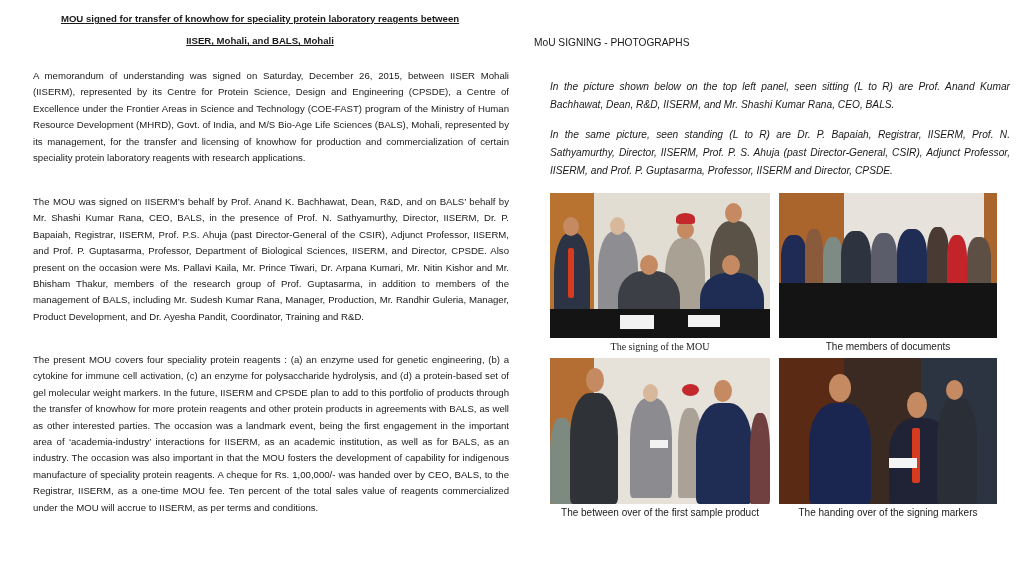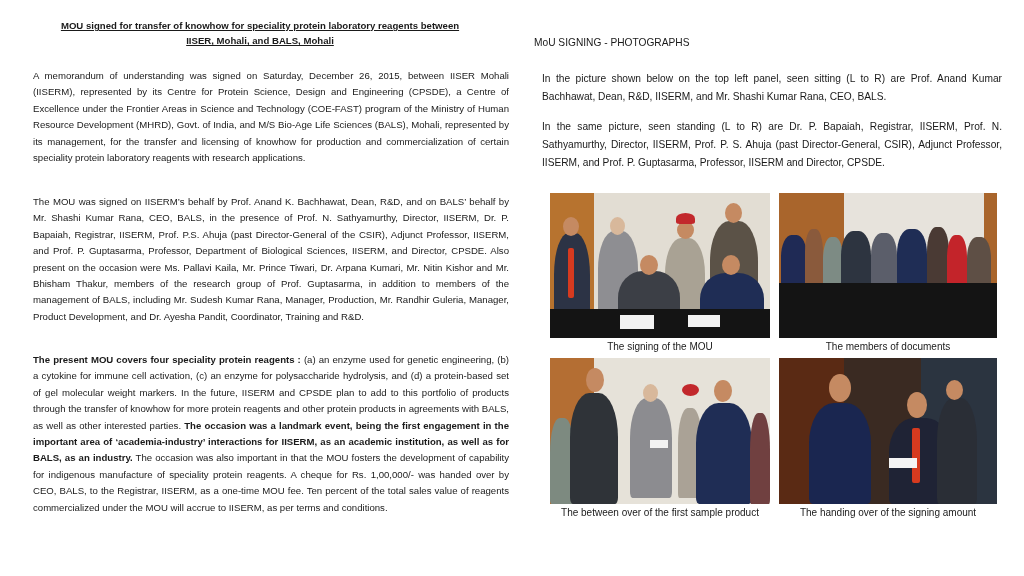--- a/index.html
+++ b/index.html
@@ -8,24 +8,24 @@
       font-family: "Liberation Sans", sans-serif; color: #1a1a1a;
     }
     .title {
       position: absolute; left: 0; width: 520px; text-align: center;
       font-size: 9.6px; font-weight: bold; text-decoration: underline;
     }
     .para {
       position: absolute; left: 29px; width: 476px; font-size: 9.6px; line-height: 16.4px;
       text-align: justify; margin: 4px;
     }
-    .para b { font-weight: bold; }
+    .para b { font-weight: normal; }
     .rpara {
       position: absolute; left: 534px; width: 460px; font-size: 10.2px; line-height: 18px;
-      text-align: justify; margin: 8px;
+      text-align: justify; margin: 16px; font-style: italic;
     }
     .rhead { position: absolute; left: 534px; top: 37px; font-size: 10.2px; }
     .photo {
       position: absolute; overflow: hidden;
     }
     .caption {
       position: absolute; font-size: 10px; text-align: center; white-space: nowrap;
     }
     .p1 { left: 550px; top: 193px; width: 220px; height: 145px;
       background: linear-gradient(90deg, #b7732f 0 20%, #e2ddd3 20% 100%); }
@@ -36,21 +36,21 @@
     .p4 { left: 779px; top: 358px; width: 218px; height: 146px;
       background: linear-gradient(90deg, #5a2a14 0 30%, #3a2a22 30% 65%, #2b3440 65%); }
     .table-band { position: absolute; left: 0; right: 0; bottom: 0; height: 30%; background: #141414; }
     .fig { position: absolute; border-radius: 40% 40% 6% 6%; }
     .head { position: absolute; border-radius: 50%; background: #c58a62; }
   </style>
 </head>
 <body>
 
 <div>
-  <div class="title" style="top:20px;text-decoration:underline;">MOU signed for transfer of knowhow for speciality protein laboratory reagents between</div>
+  <div class="title" style="top:13px;text-decoration:underline;">MOU signed for transfer of knowhow for speciality protein laboratory reagents between</div>
   <div class="title" style="top:35px;">IISER, Mohali, and BALS, Mohali</div>
 
   <p class="para" style="top:64px;">A memorandum of understanding was signed on Saturday, December 26, 2015, between IISER Mohali (IISERM), represented by its Centre for Protein Science, Design and Engineering (CPSDE), a Centre of Excellence under the Frontier Areas in Science and Technology (COE-FAST) program of the Ministry of Human Resource Development (MHRD), Govt. of India, and M/S Bio-Age Life Sciences (BALS), Mohali, represented by its management, for the transfer and licensing of knowhow for production and commercialization of certain speciality protein laboratory reagents with research applications.</p>
   <p class="para" style="top:190px;">The MOU was signed on IISERM’s behalf by Prof. Anand K. Bachhawat, Dean, R&amp;D, and on BALS’ behalf by Mr. Shashi Kumar Rana, CEO, BALS, in the presence of Prof. N. Sathyamurthy, Director, IISERM, Dr. P. Bapaiah, Registrar, IISERM, Prof. P.S. Ahuja (past Director-General of the CSIR), Adjunct Professor, IISERM, and Prof. P. Guptasarma, Professor, Department of Biological Sciences, IISERM, and Director, CPSDE. Also present on the occasion were Ms. Pallavi Kaila, Mr. Prince Tiwari, Dr. Arpana Kumari, Mr. Nitin Kishor and Mr. Bhisham Thakur, members of the research group of Prof. Guptasarma, in addition to members of the management of BALS, including Mr. Sudesh Kumar Rana, Manager, Production, Mr. Randhir Guleria, Manager, Product Development, and Dr. Ayesha Pandit, Coordinator, Training and R&amp;D.</p>
   <p class="para" style="top:348px;"><b>The present MOU covers four speciality protein reagents :</b><span> (a) an enzyme used for genetic engineering, (b) a cytokine for immune cell activation, (c) an enzyme for polysaccharide hydrolysis, and (d) a protein-based set of gel molecular weight markers. In the future, IISERM and CPSDE plan to add to this portfolio of products through the transfer of knowhow for more protein reagents and other protein products in agreements with BALS, as well as other interested parties. </span><b>The occasion was a landmark event, being the first engagement in the important area of ‘academia-industry’ interactions for IISERM, as an academic institution, as well as for BALS, as an industry.</b><span> The occasion was also important in that the MOU fosters the development of capability for indigenous manufacture of speciality protein reagents. A cheque for Rs. 1,00,000/- was handed over by CEO, BALS, to the Registrar, IISERM, as a one-time MOU fee. Ten percent of the total sales value of reagents commercialized under the MOU will accrue to IISERM, as per terms and conditions.</span></p>
 
   <div class="rhead">MoU SIGNING - PHOTOGRAPHS</div>
   <p class="rpara" style="top:62px;">In the picture shown below on the top left panel, seen sitting (L to R) are Prof. Anand Kumar Bachhawat, Dean, R&amp;D, IISERM, and Mr. Shashi Kumar Rana, CEO, BALS.</p>
   <p class="rpara" style="top:110px;">In the same picture, seen standing (L to R) are Dr. P. Bapaiah, Registrar, IISERM, Prof. N. Sathyamurthy, Director, IISERM, Prof. P. S. Ahuja (past Director-General, CSIR), Adjunct Professor, IISERM, and Prof. P. Guptasarma, Professor, IISERM and Director, CPSDE.</p>
 
@@ -66,21 +66,21 @@
     <div class="fig" style="left:160px;top:28px;width:48px;height:100px;background:#5b5247;"></div>
     <div class="head" style="left:175px;top:10px;width:17px;height:20px;"></div>
     <div class="fig" style="left:68px;top:78px;width:62px;height:67px;background:#3c3f46;"></div>
     <div class="head" style="left:90px;top:62px;width:18px;height:20px;"></div>
     <div class="fig" style="left:150px;top:80px;width:64px;height:65px;background:#1f2d55;"></div>
     <div class="head" style="left:172px;top:62px;width:18px;height:20px;"></div>
     <div class="table-band" style="height:20%;"></div>
     <div style="position:absolute;left:70px;top:122px;width:34px;height:14px;background:#f2f2f2;"></div>
     <div style="position:absolute;left:138px;top:122px;width:32px;height:12px;background:#f2f2f2;"></div>
   </div>
-  <div class="caption" style="left:550px;top:341px;width:220px;">The signing of the MOU</div>
+  <div class="caption" style="left:550px;top:341px;width:220px;font-family:Liberation Serif, serif;">The signing of the MOU</div>
 
   <div class="photo p2">
     <div class="fig" style="left:2px;top:42px;width:26px;height:55px;background:#1f2a55;"></div>
     <div class="fig" style="left:26px;top:36px;width:18px;height:58px;background:#8a5a3c;"></div>
     <div class="fig" style="left:44px;top:44px;width:20px;height:55px;background:#7d8b84;"></div>
     <div class="fig" style="left:62px;top:38px;width:30px;height:62px;background:#2d3440;"></div>
     <div class="fig" style="left:92px;top:40px;width:26px;height:56px;background:#5b5e6a;"></div>
     <div class="fig" style="left:118px;top:36px;width:30px;height:62px;background:#1f2d55;"></div>
     <div class="fig" style="left:148px;top:34px;width:22px;height:62px;background:#4a3a34;"></div>
     <div class="fig" style="left:168px;top:42px;width:20px;height:56px;background:#c3242a;"></div>
@@ -107,14 +107,14 @@
   <div class="photo p4">
     <div class="fig" style="left:30px;top:45px;width:62px;height:101px;background:#1a2650;"></div>
     <div class="head" style="left:50px;top:16px;width:22px;height:28px;"></div>
     <div class="fig" style="left:110px;top:60px;width:62px;height:86px;background:#1f2335;"></div>
     <div class="fig" style="left:133px;top:70px;width:8px;height:55px;background:#d63a1f;border-radius:2px;"></div>
     <div class="head" style="left:128px;top:34px;width:20px;height:26px;"></div>
     <div class="fig" style="left:158px;top:40px;width:40px;height:106px;background:#2a2e36;"></div>
     <div class="head" style="left:167px;top:22px;width:17px;height:20px;"></div>
     <div style="position:absolute;left:110px;top:100px;width:28px;height:10px;background:#f4f4f4;"></div>
   </div>
-  <div class="caption" style="left:779px;top:507px;width:218px;">The handing over of the signing amount</div>
+  <div class="caption" style="left:779px;top:507px;width:218px;">The handing over of the signing markers</div>
 </div>
 
 </body></html>

